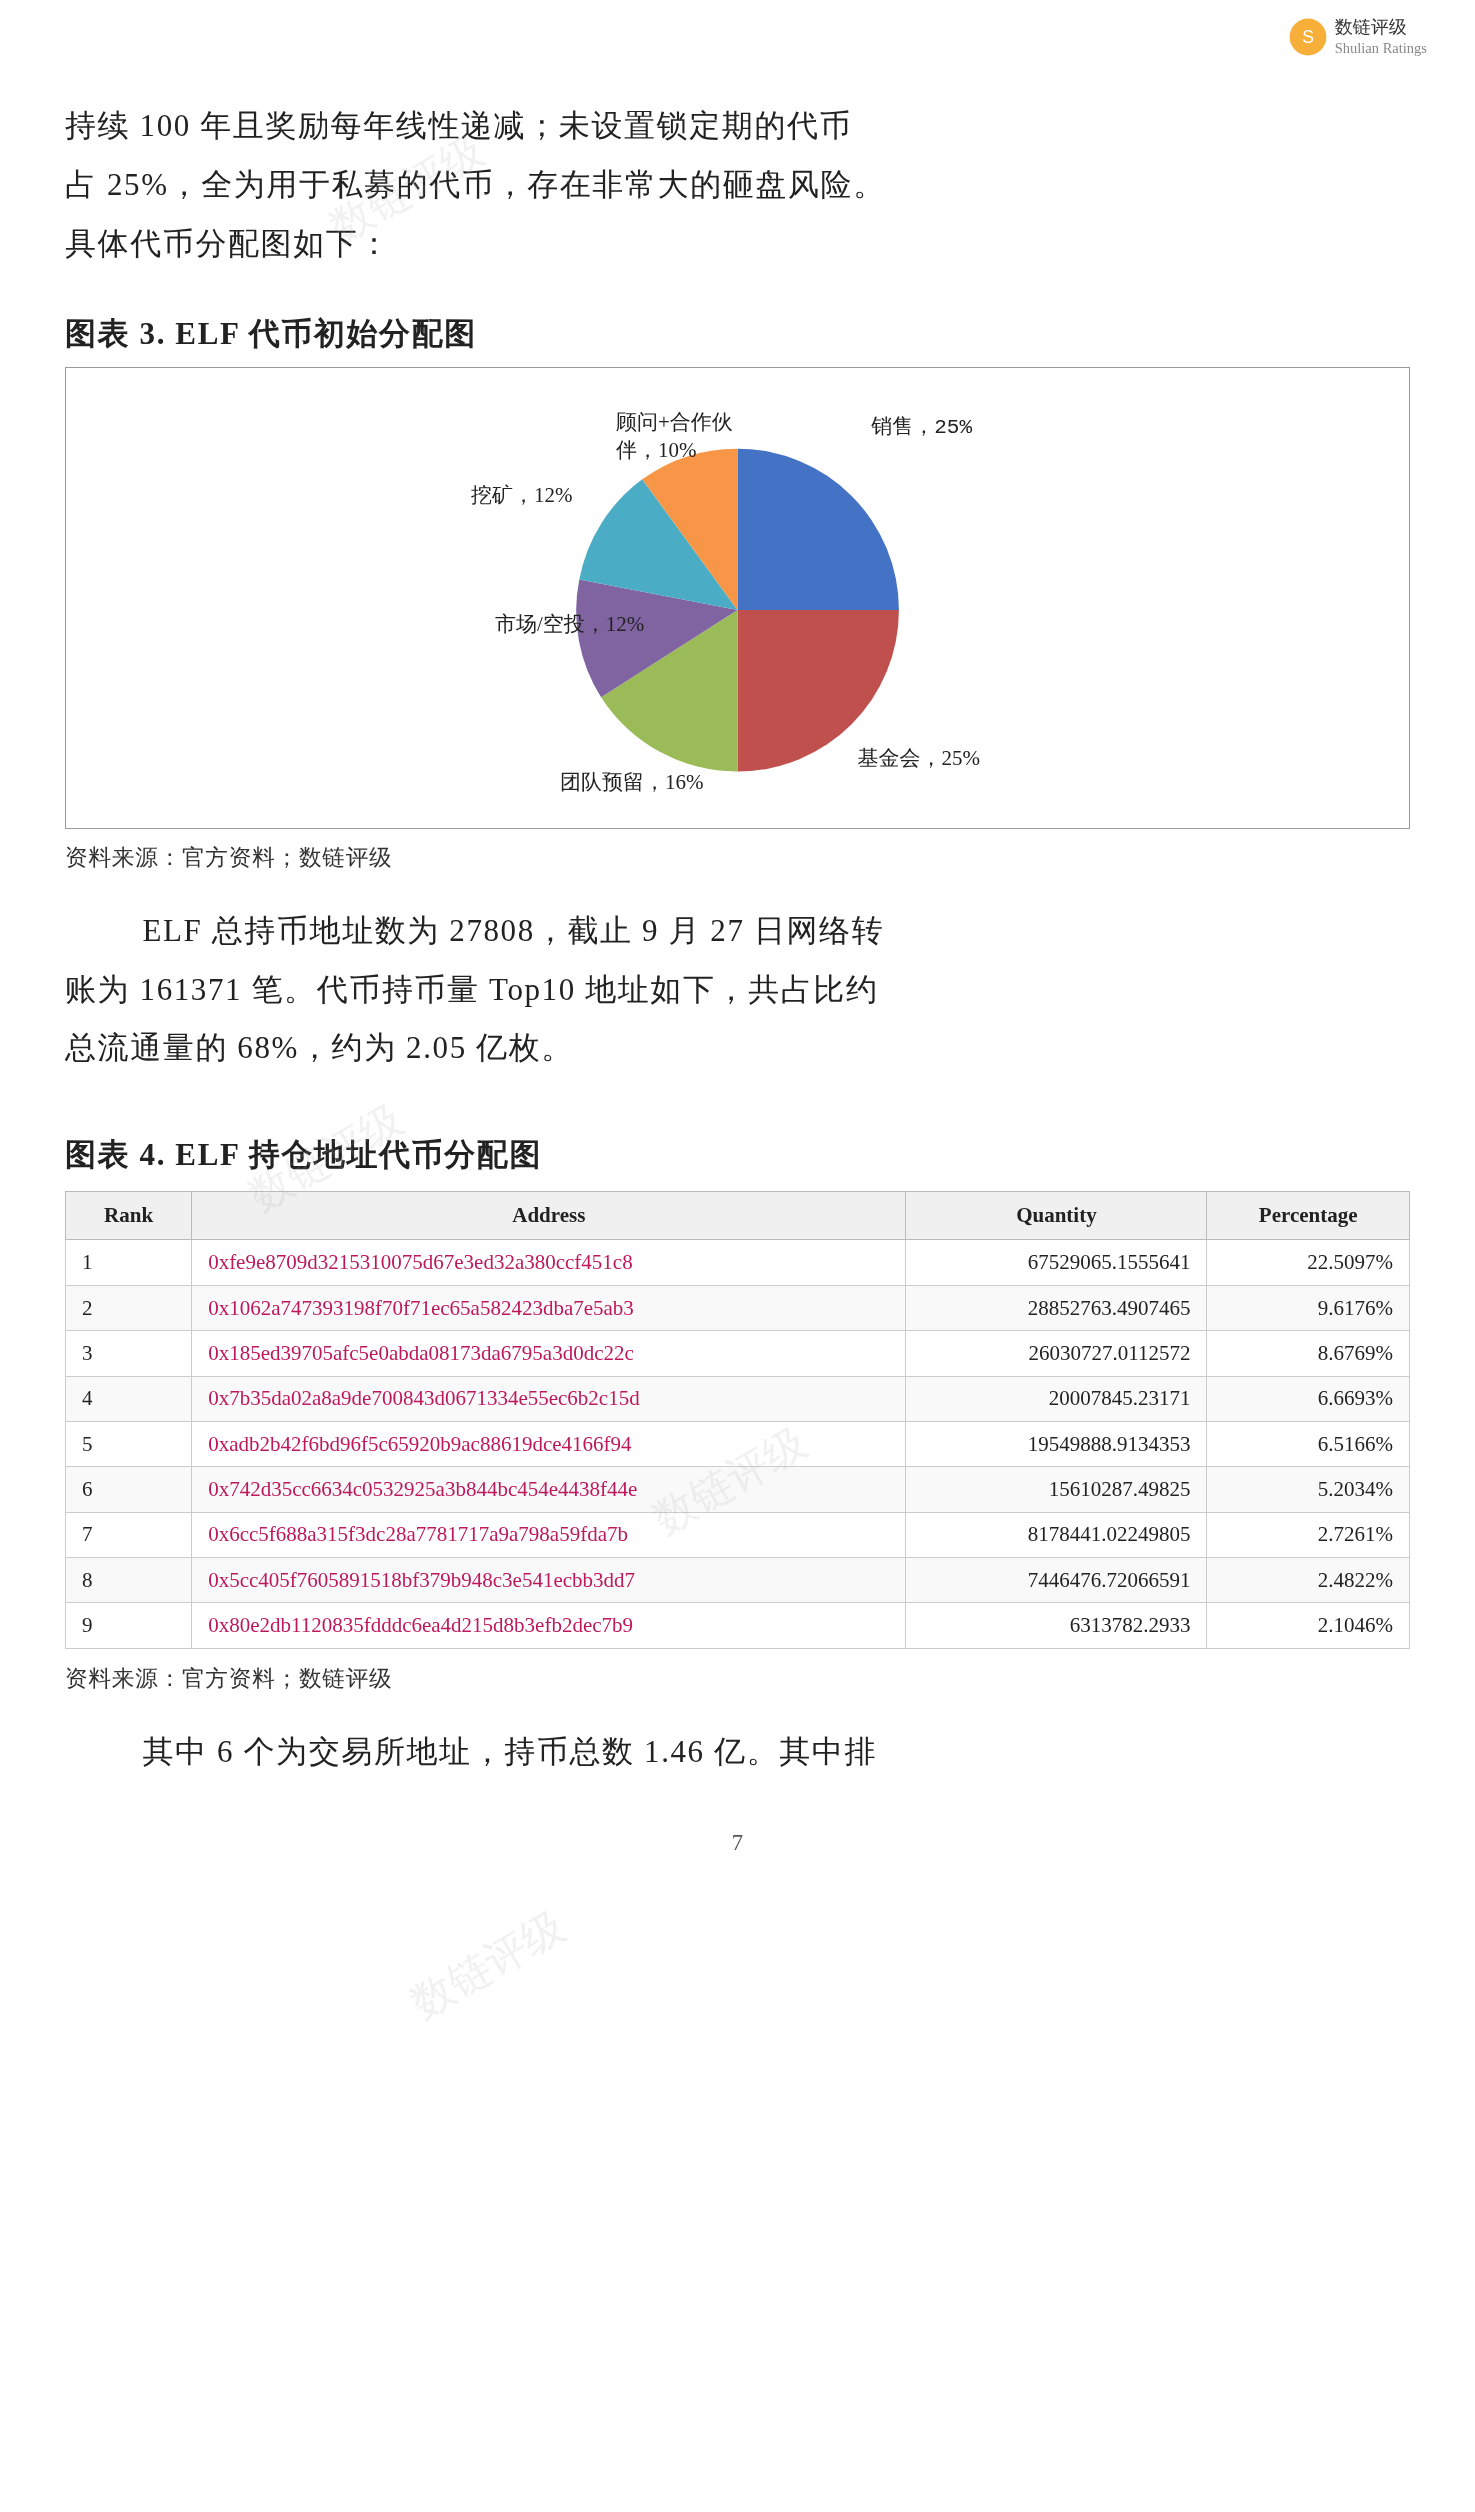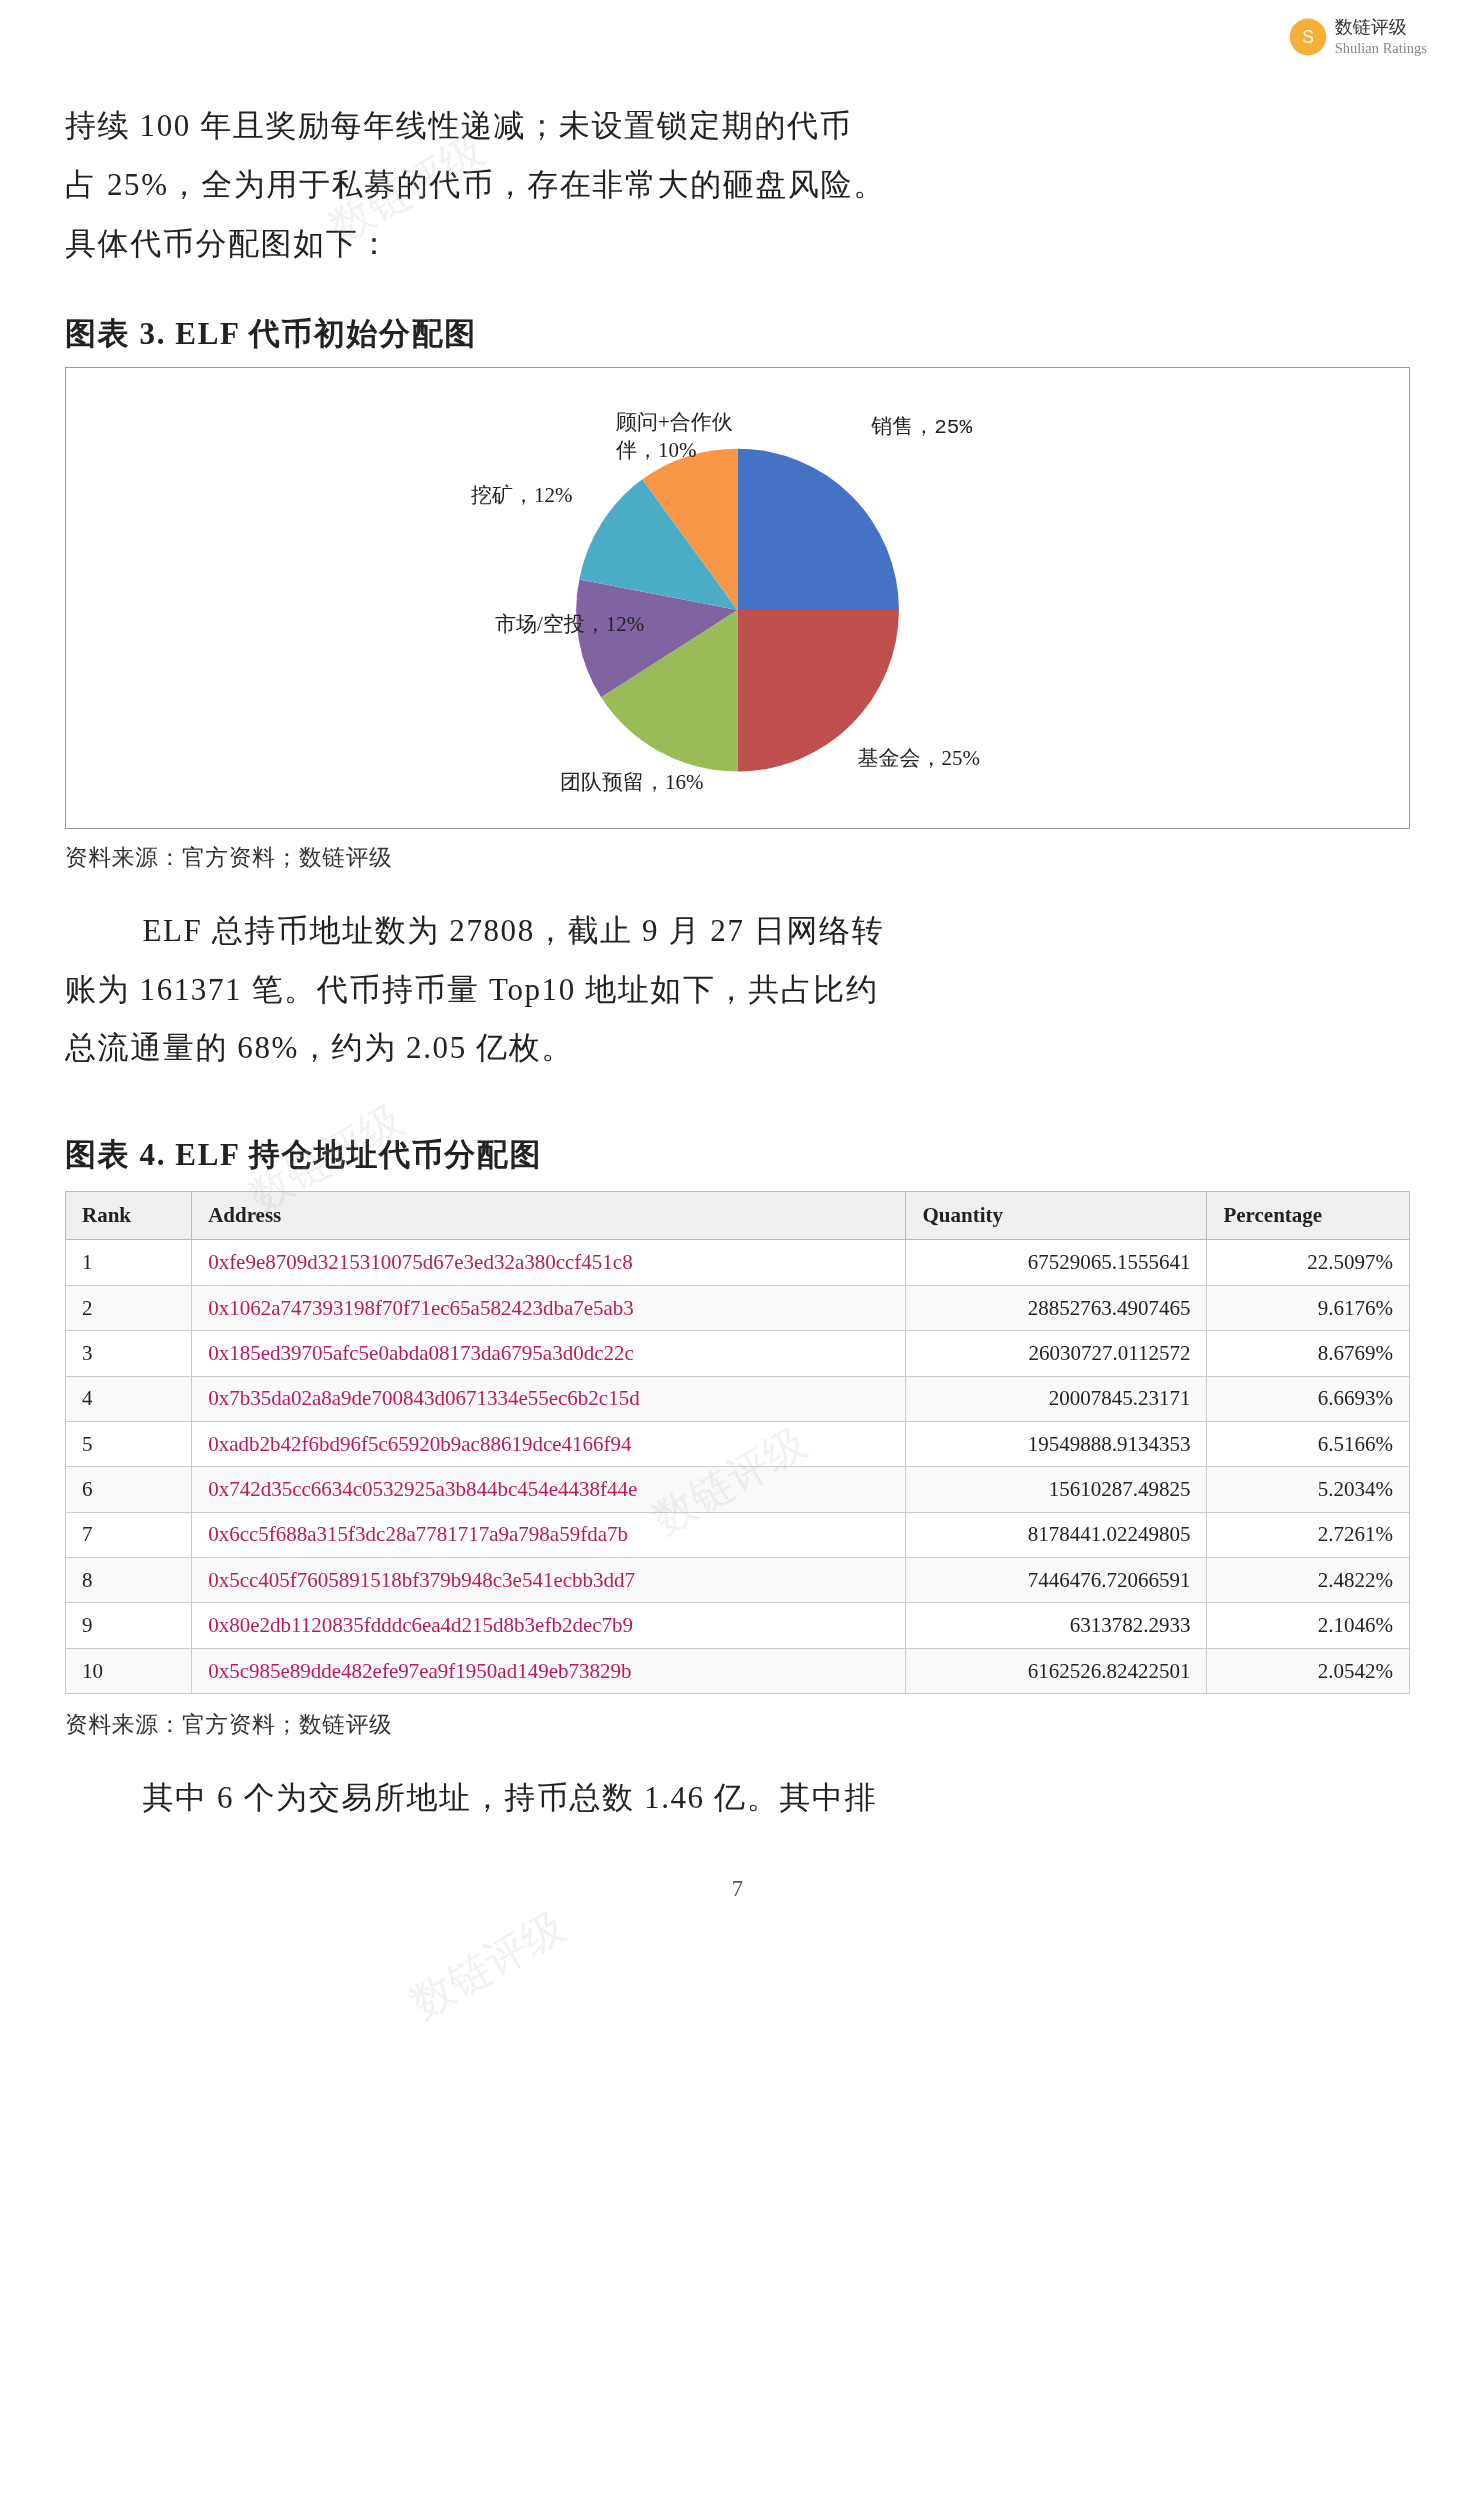--- a/index.html
+++ b/index.html
@@ -84,21 +84,21 @@
     }
     .data-table {
       width: 100%;
       border-collapse: collapse;
       font-size: 21px;
     }
     .data-table th {
       background: #f0f0f0;
       border: 0.8px solid #bbb;
       padding: 11.3px 16px;
-      text-align: left;
+      text-align: center;
       font-weight: bold;
       color: #222;
     }
     .data-table td {
       border: 0.8px solid #ccc;
       padding: 9.7px 16px;
       color: #222;
     }
     .data-table td.address {
       color: #be185d;
@@ -249,26 +249,20 @@
       <td class="address">0x5cc405f7605891518bf379b948c3e541ecbb3dd7</td>
       <td class="number">7446476.72066591</td>
       <td class="percent">2.4822%</td>
     </tr>
       <tr>
       <td>9</td>
       <td class="address">0x80e2db1120835fdddc6ea4d215d8b3efb2dec7b9</td>
       <td class="number">6313782.2933</td>
       <td class="percent">2.1046%</td>
     </tr>
-      <tr>
-      <td>10</td>
-      <td class="address">0x5c985e89dde482efe97ea9f1950ad149eb73829b</td>
-      <td class="number">6162526.82422501</td>
-      <td class="percent">2.0542%</td>
-    </tr>
     </tbody>
 </table>
 
 <div class="source-text" style="margin-top:14.5px;">资料来源：官方资料；数链评级</div>
 
 <div class="body-text">
   其中 6 个为交易所地址，持币总数 1.46 亿。其中排
 </div>
 
 <div class="page-number">7</div>

